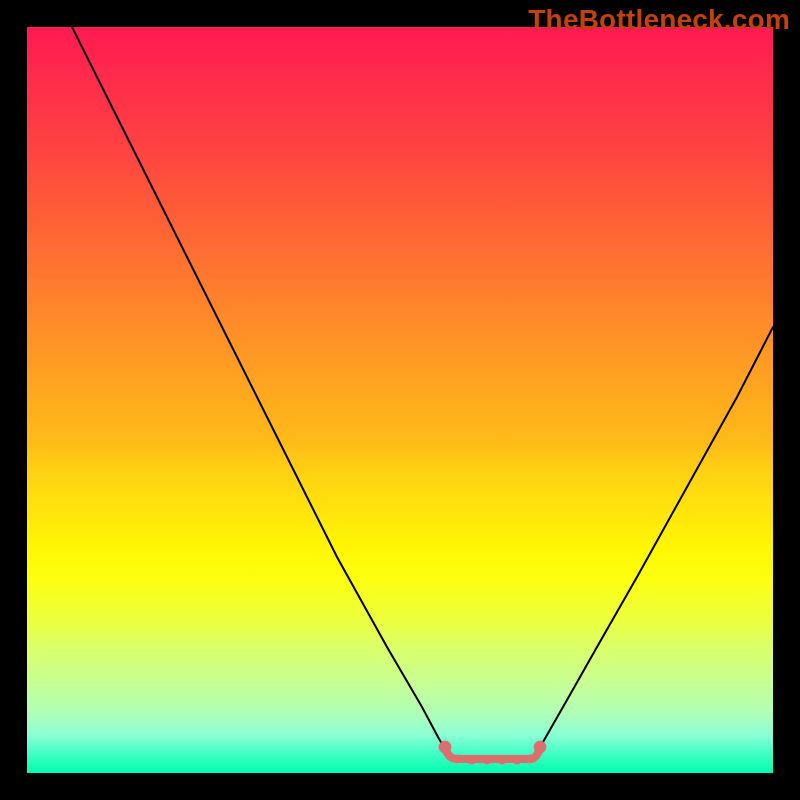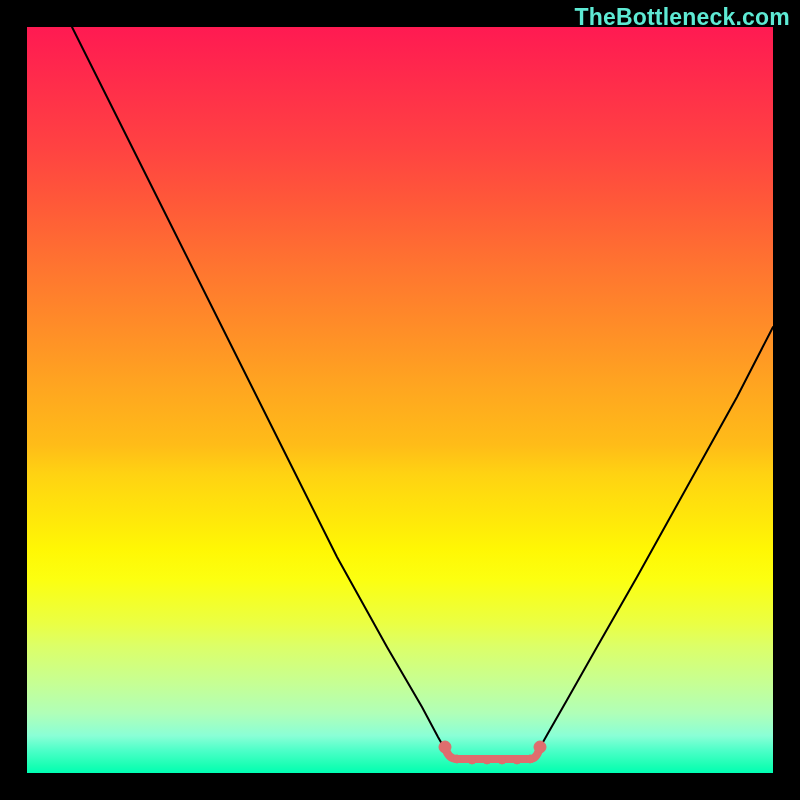--- a/index.html
+++ b/index.html
@@ -46,23 +46,23 @@
       #4cffc8 97%,
       #1affb4 99%,
       #00ffb4 100%
     );
   }
   .watermark {
     position: absolute;
     top: 4px;
     right: 10px;
     font-family: Arial, Helvetica, sans-serif;
-    font-size: 23px;
+    font-size: 28px;
     font-weight: bold;
-    color: #5eead4;
+    color: #c2410c;
     letter-spacing: 0.2px;
   }
   svg.curve {
     position: absolute;
     left: 0;
     top: 0;
     width: 746px;
     height: 746px;
   }
 </style>

